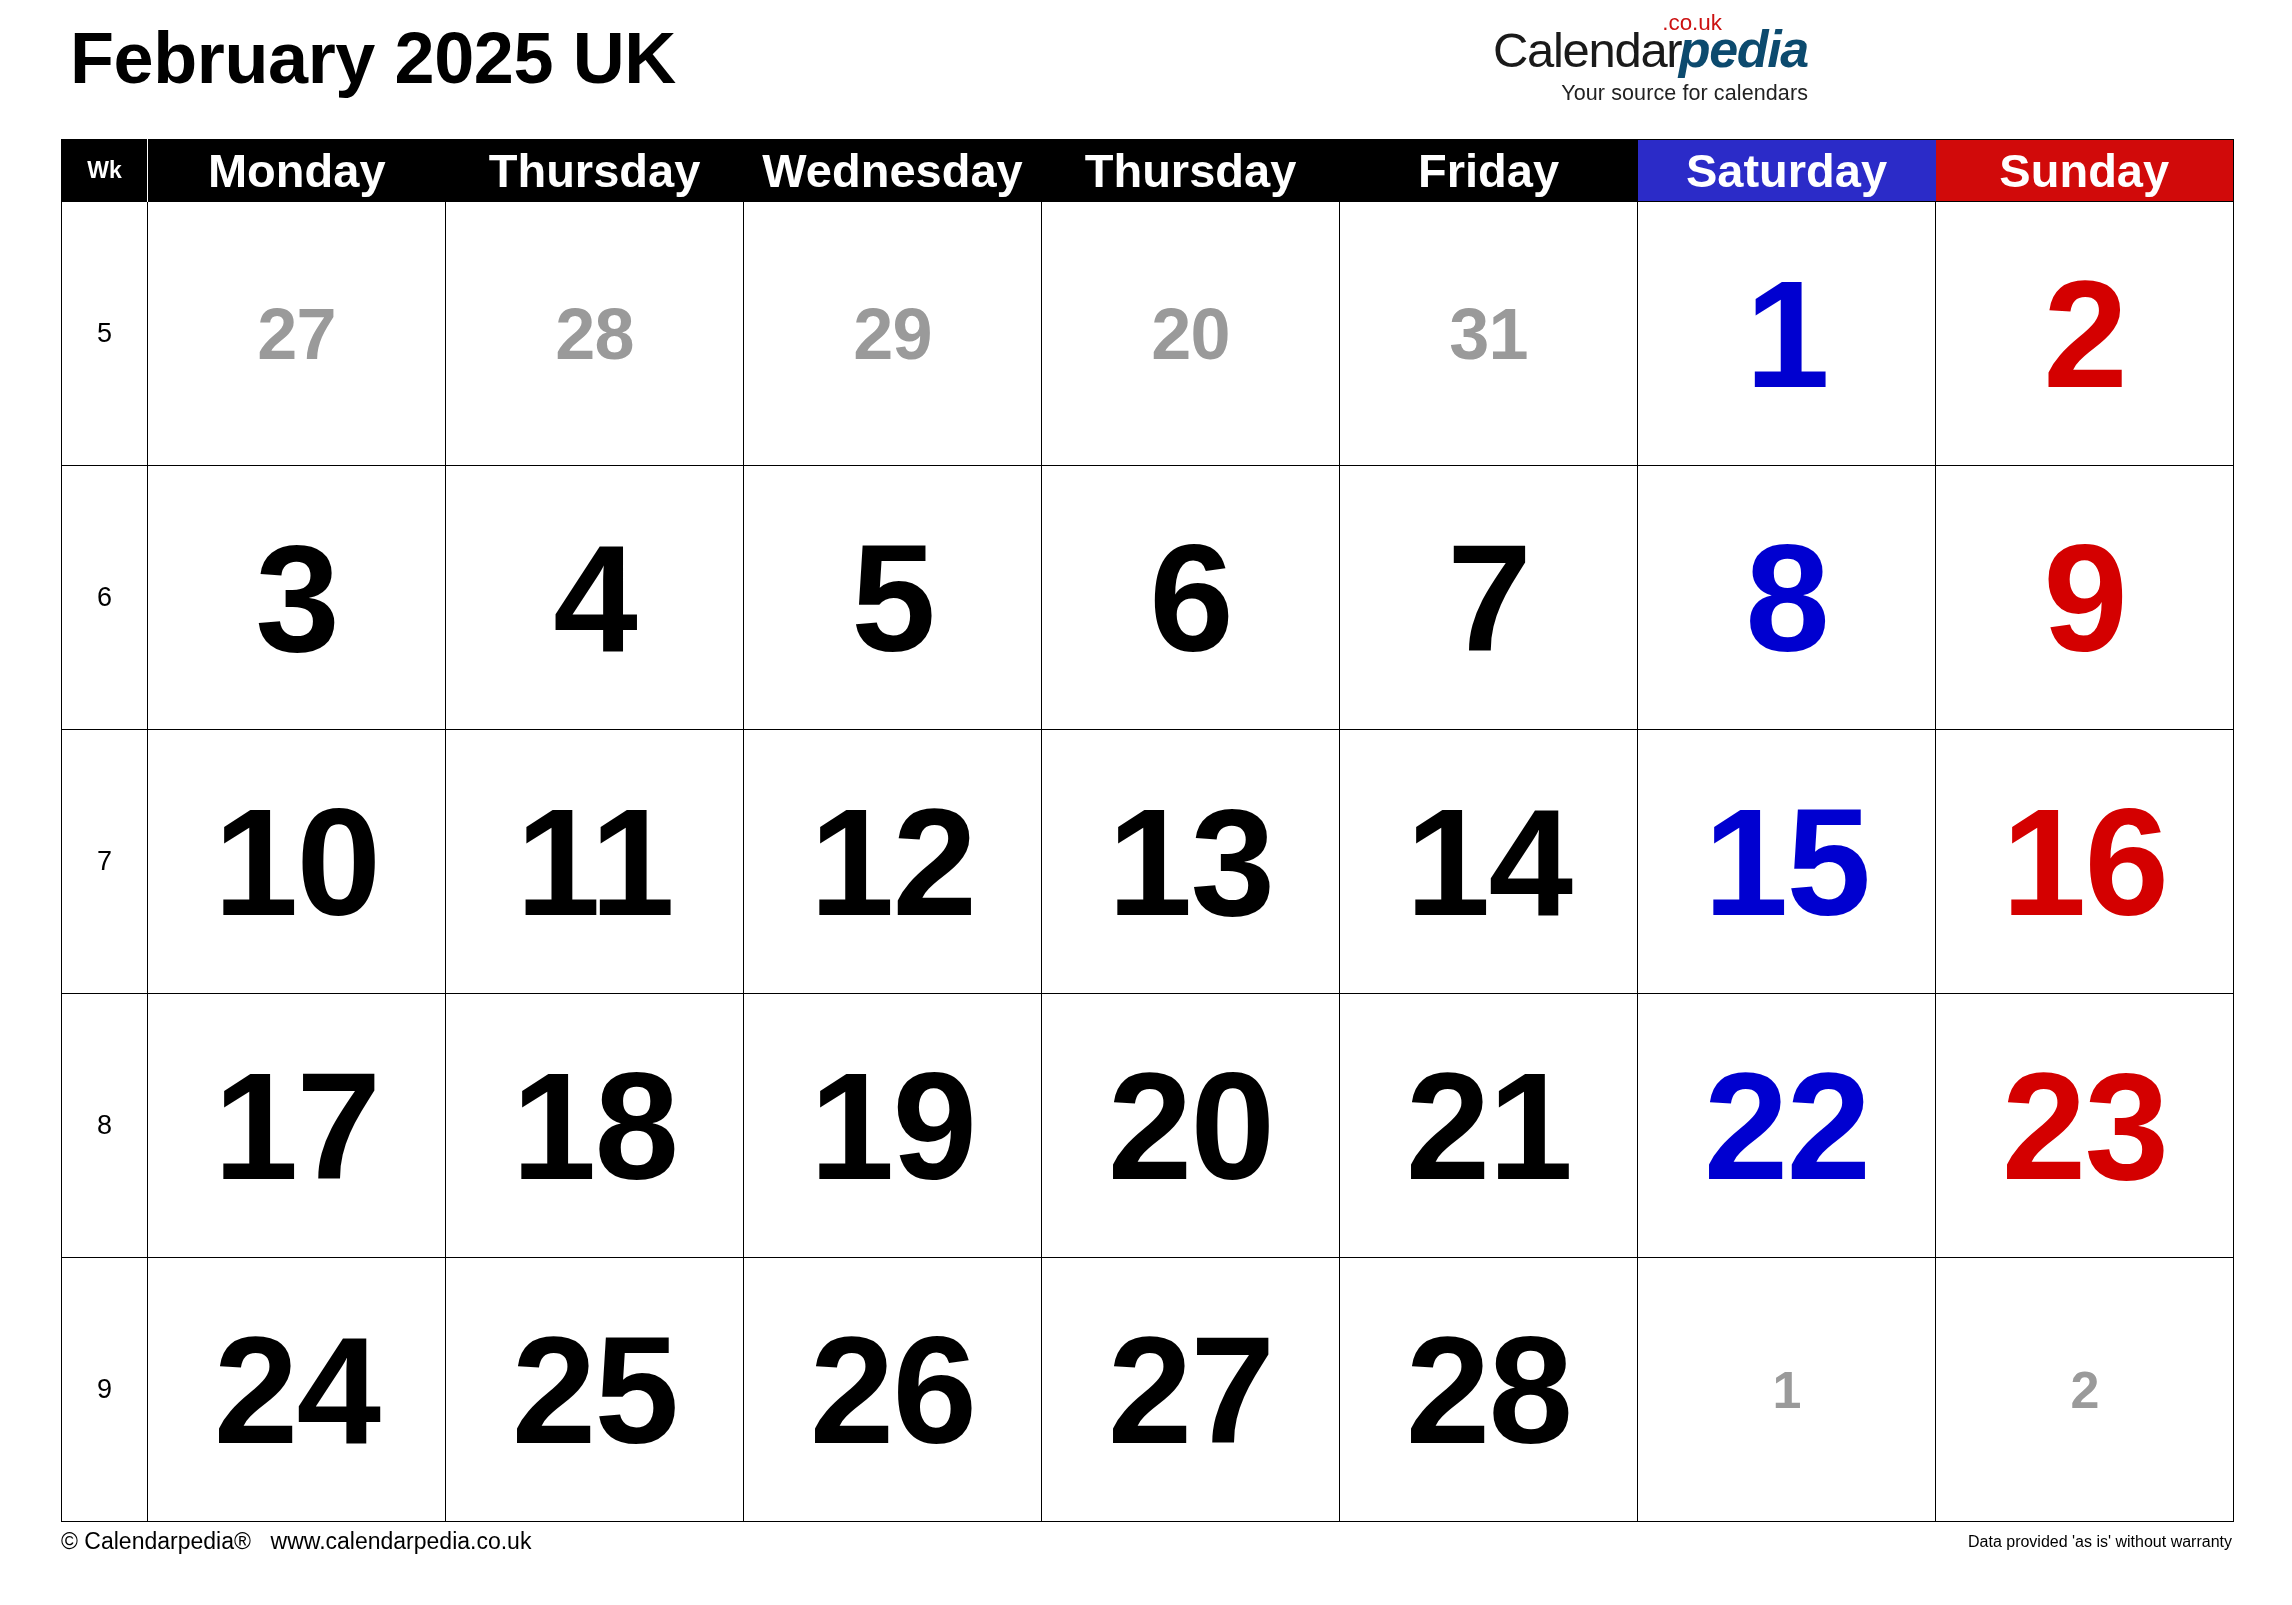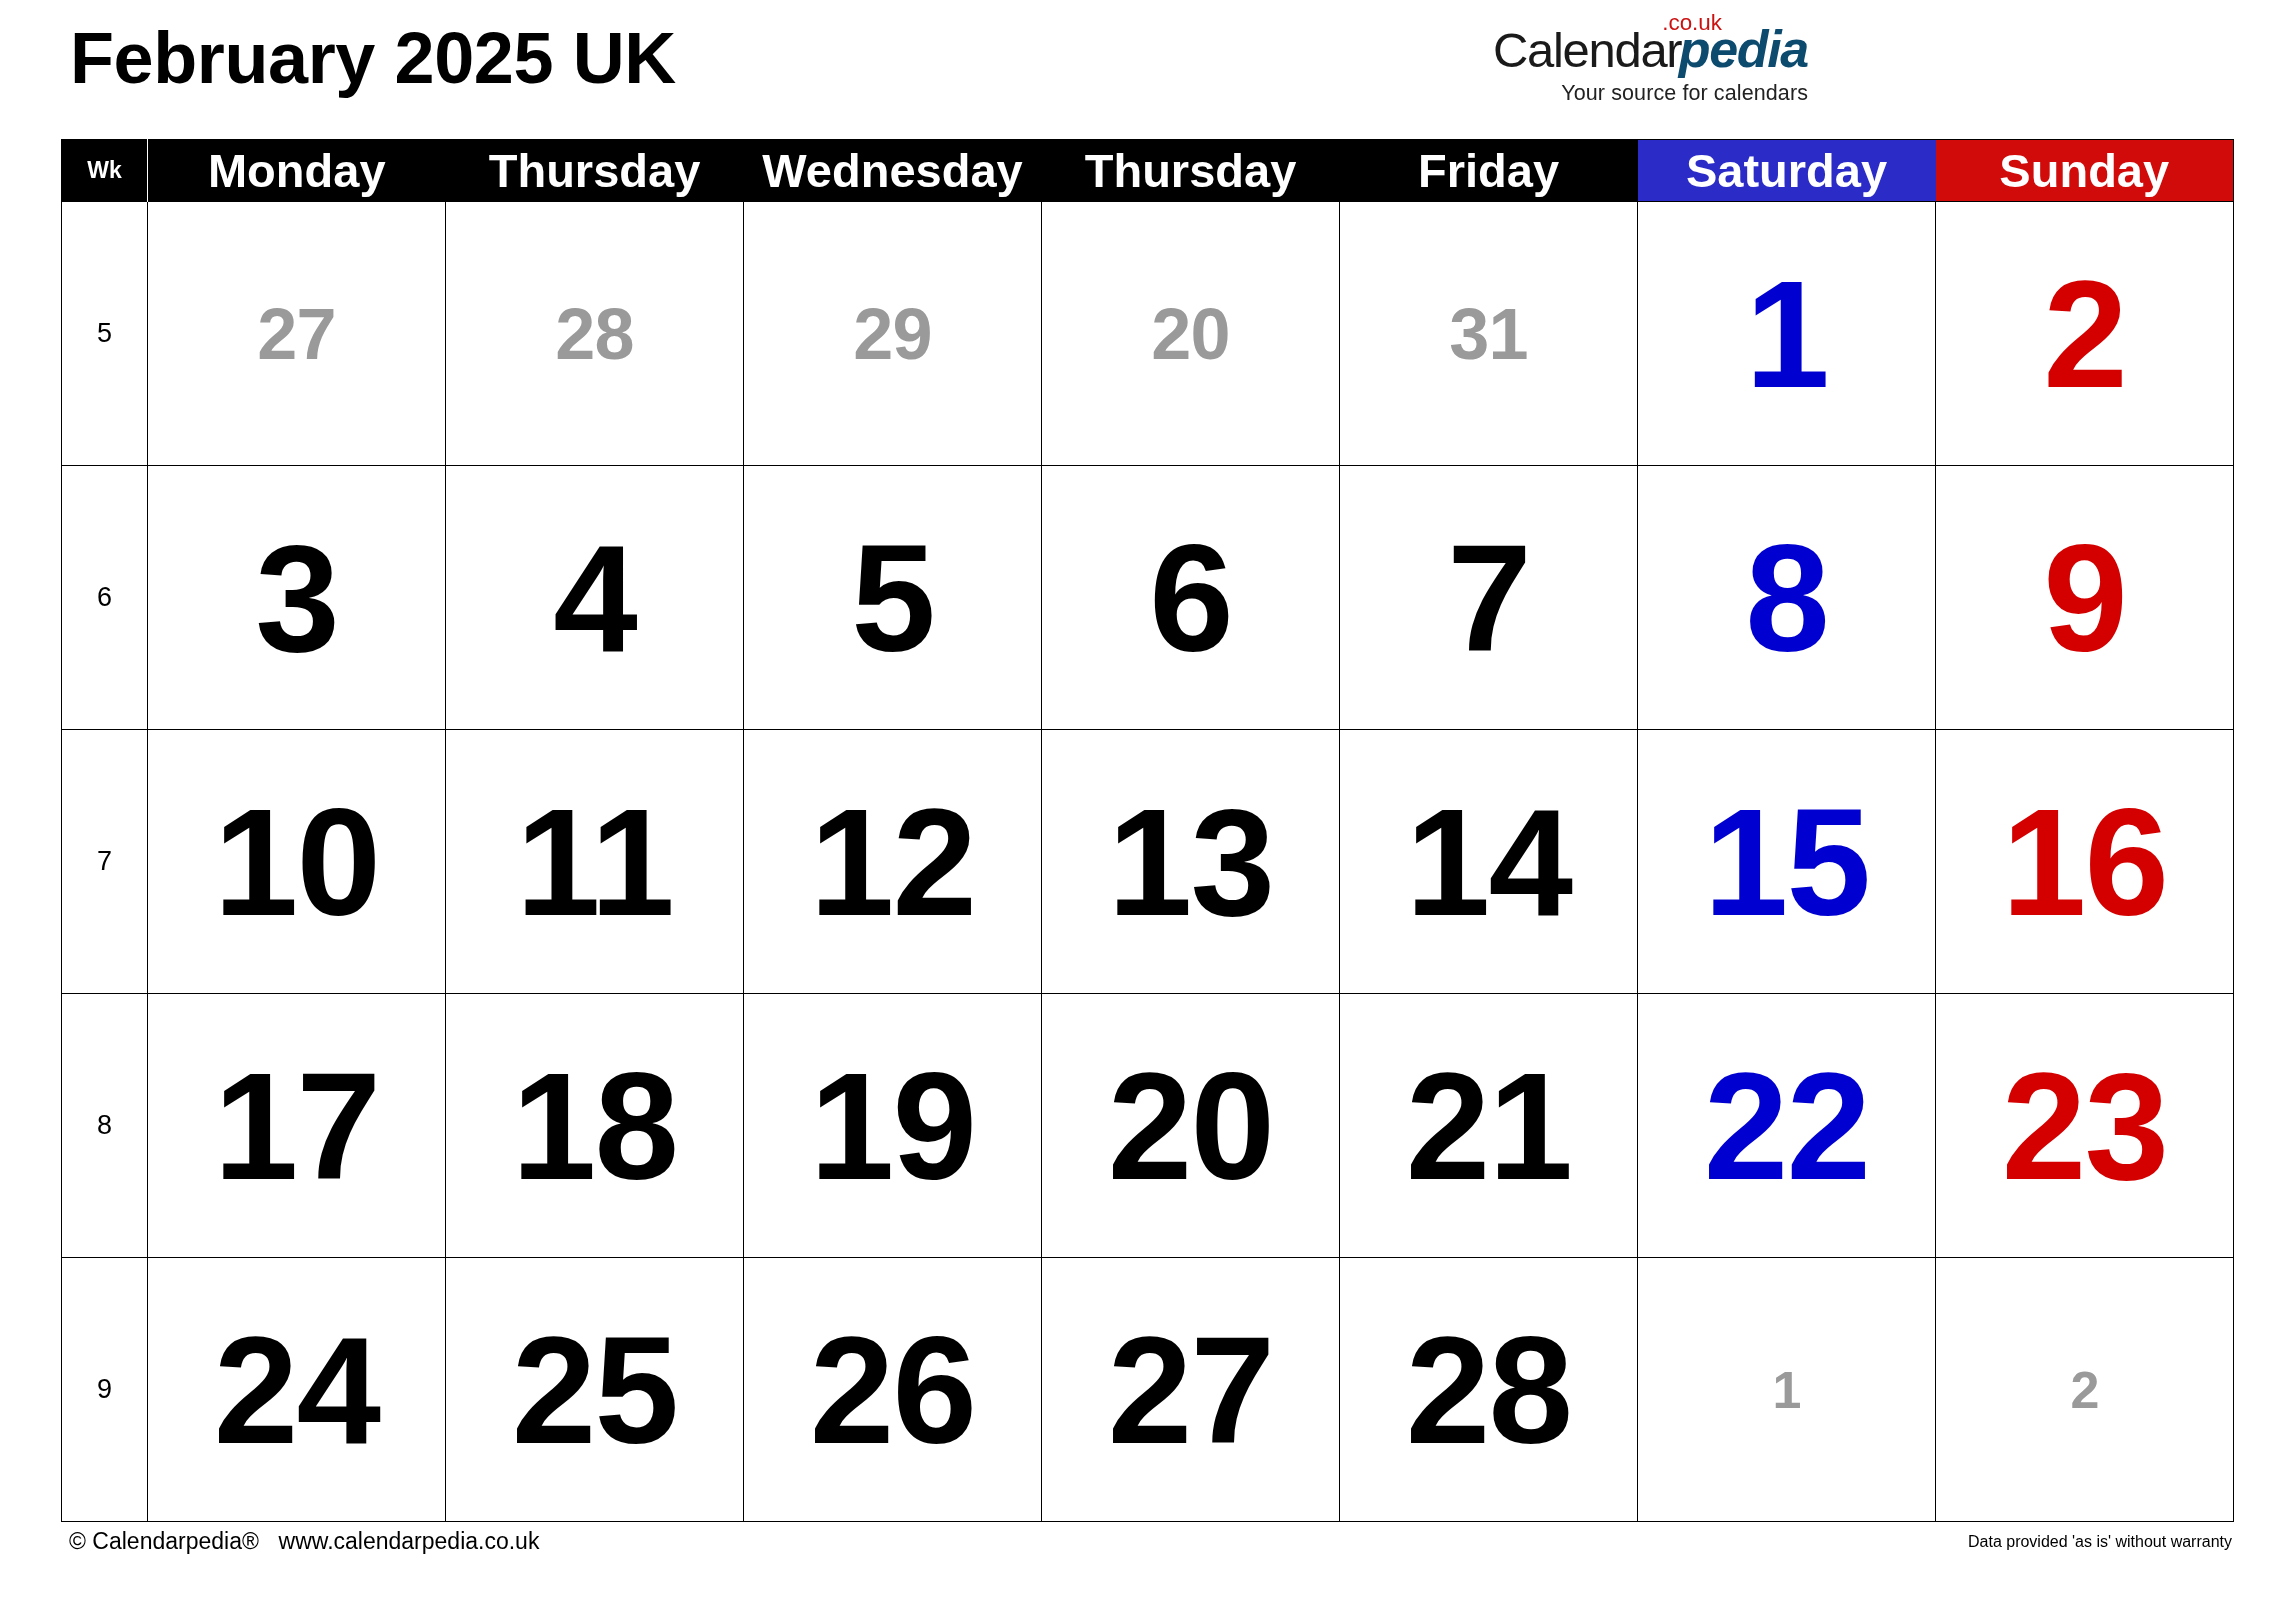--- a/index.html
+++ b/index.html
@@ -176,21 +176,21 @@
   
   .footer {
     position: absolute;
     left: 61px;
     top: 1528px;
     width: 2171px;
     height: 36px;
   }
   .footer-left {
     position: absolute;
-    left: 8px;
+    left: 0;
     top: 0;
     font-family: "Liberation Sans", sans-serif;
     font-size: 23px;
     color: #000000;
     white-space: nowrap;
   }
   .footer-left .sep { display: inline-block; width: 19.7px; }
   .footer-right {
     position: absolute;
     right: 0px;

